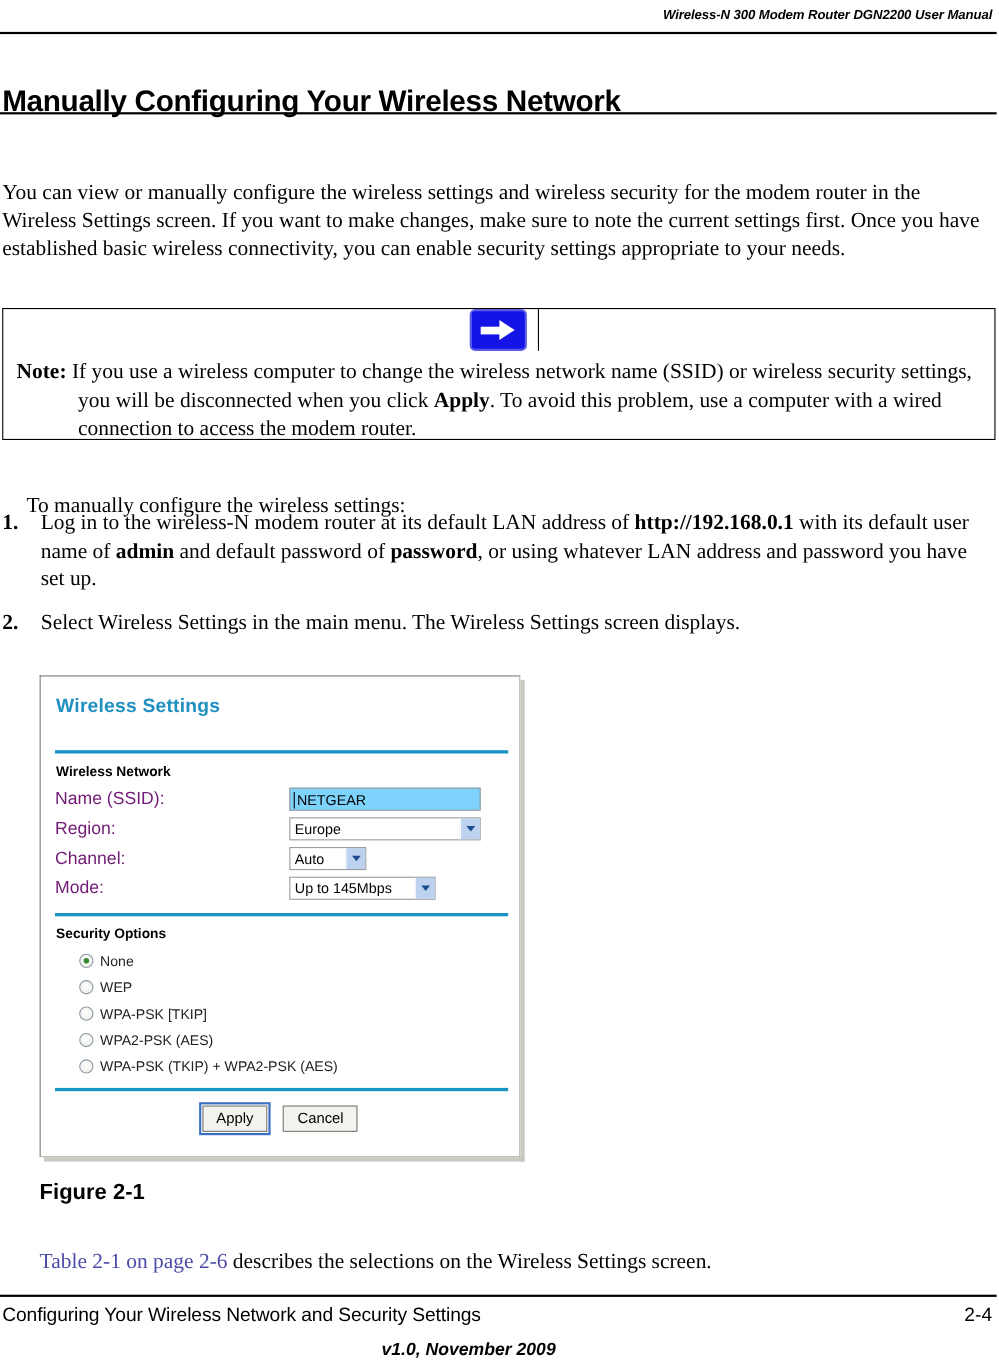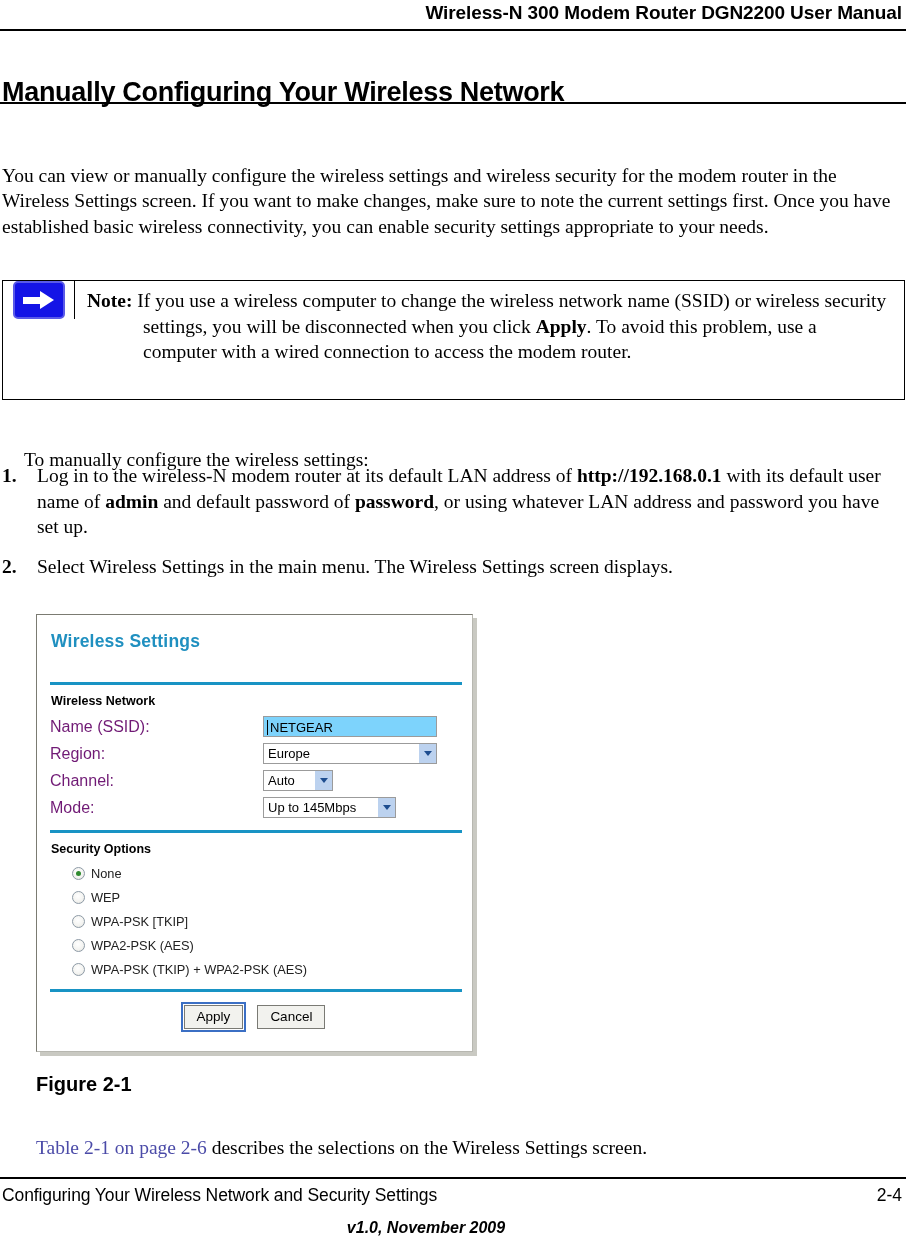--- a/index.html
+++ b/index.html
@@ -22,22 +22,23 @@
     top: 0px;
     left: 0px;
     width: 908px;
     height: 28px;
     text-align: right;
     padding-right: 6px;
     box-sizing: border-box;
   }
   .page-header-text {
     font-family: "Liberation Sans", sans-serif;
-    font-weight: bold;
-    font-size: 19px;
+    font-style: italic;
+    font-weight: bold;
+    font-size: 12px;
     letter-spacing: -0.1px;
     line-height: 26px;
     white-space: nowrap;
   }
   .rule-header {
     position: absolute;
     top: 29px;
     left: 0px;
     width: 906px;
     height: 2px;
@@ -79,21 +80,22 @@
   
   .note-box {
     position: absolute;
     top: 280px;
     left: 2px;
     width: 903px;
     height: 120px;
     border: 1.5px solid #000000;
     box-sizing: border-box;
     display: flex;
-    align-items: flex-start;
+    align-items: center;
+    flex-direction: column;
   }
   .note-icon-cell {
     width: 71px;
     min-width: 71px;
     border-right: 1.5px solid #000000;
     display: flex;
     align-items: center;
     justify-content: center;
   }
   .note-icon {

